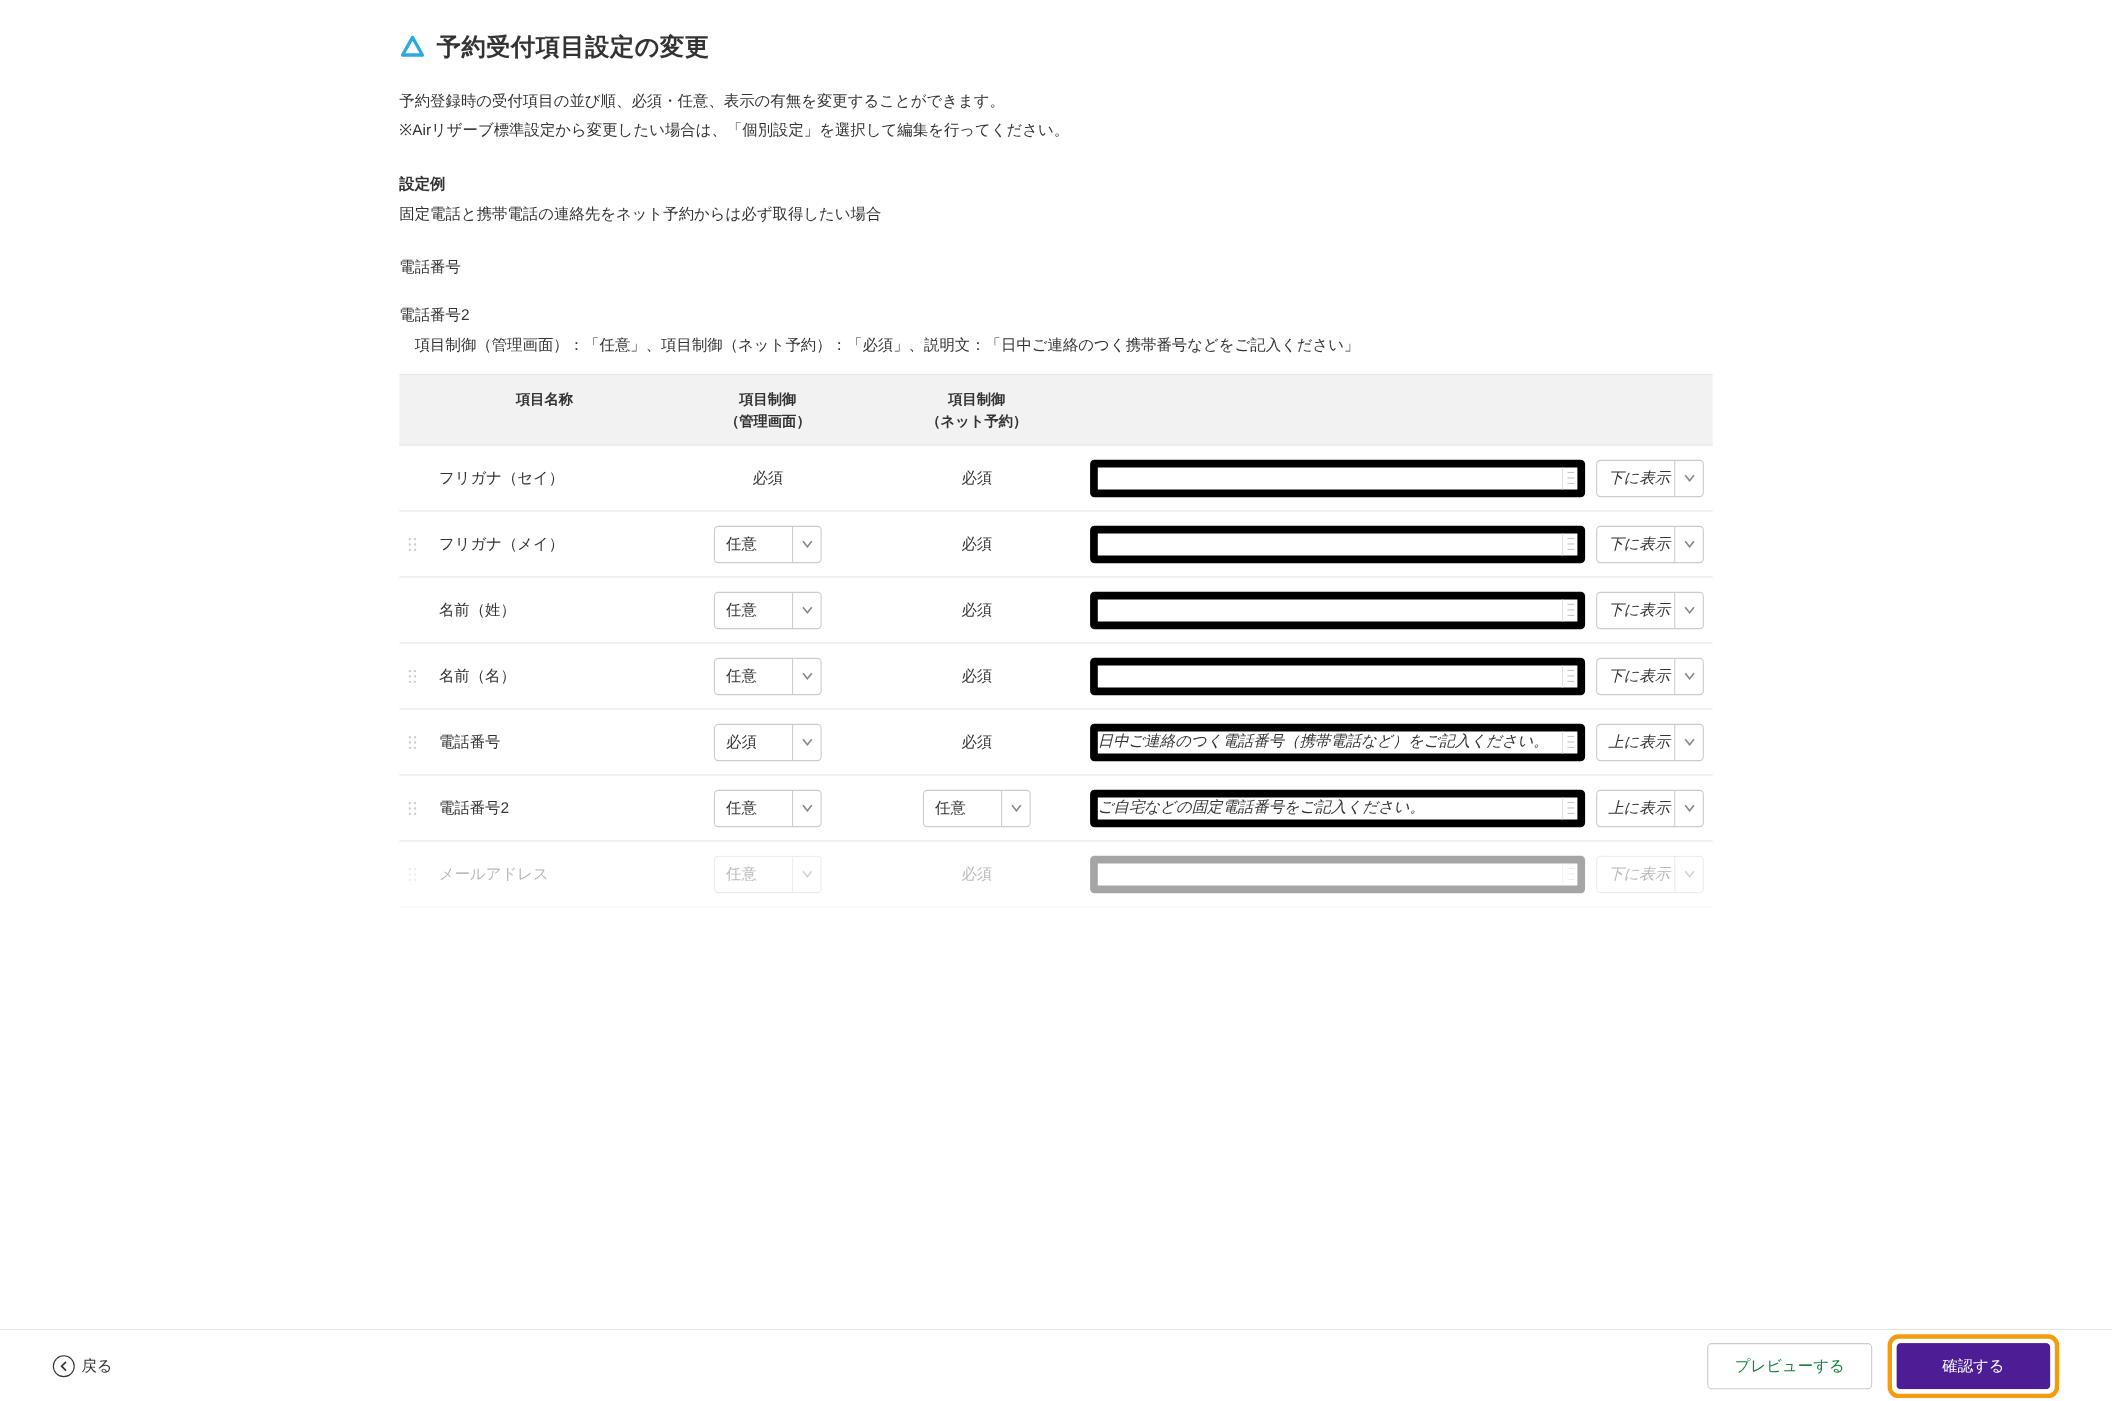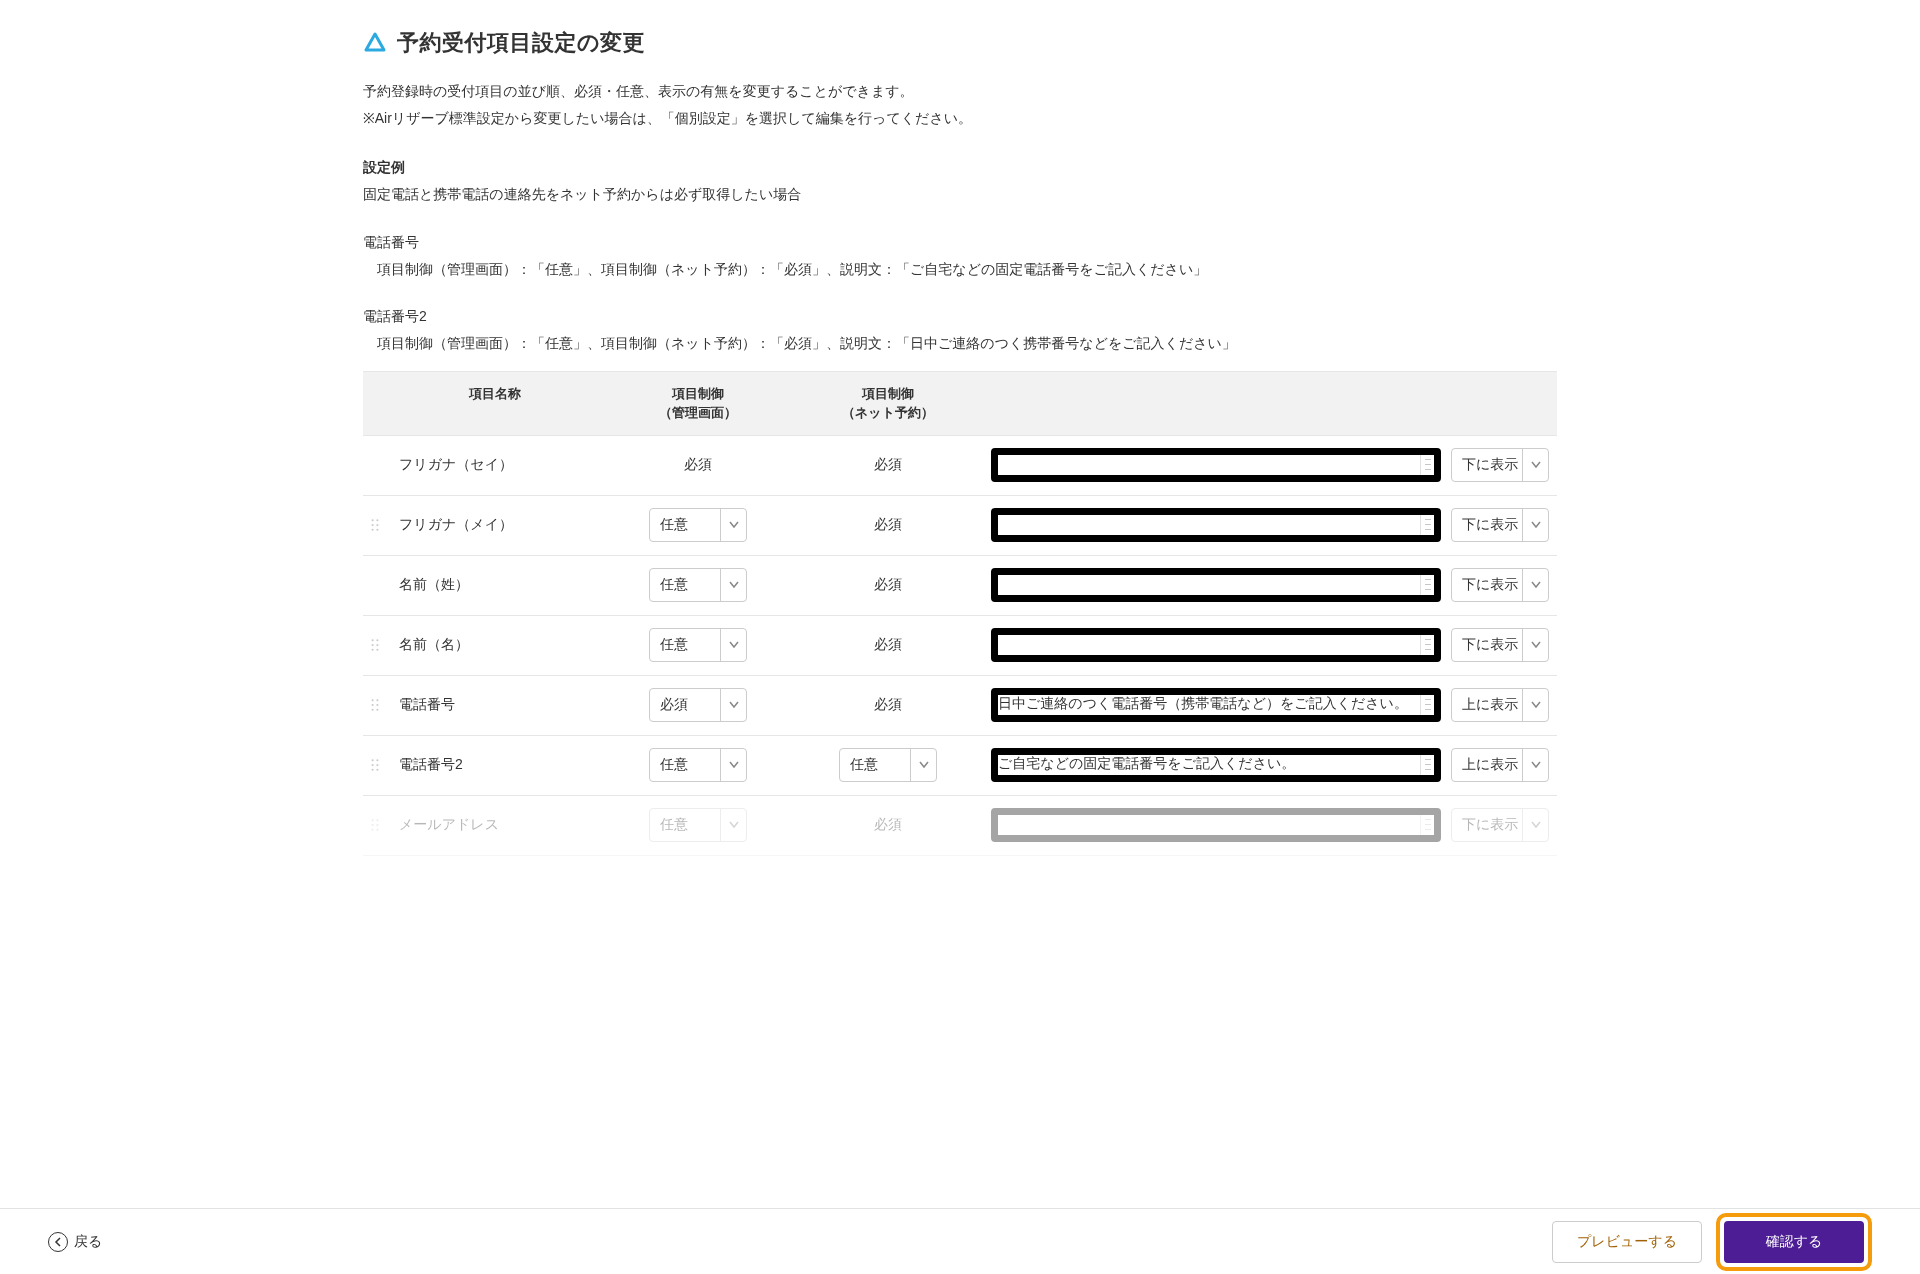--- a/index.html
+++ b/index.html
@@ -154,20 +154,21 @@
   border-left: 1px solid #ccc;
   display: flex; align-items: center; justify-content: center;
   color: #888;
 }
 .sel .sel-arrow svg { width: 10px; height: 8px; }
 .col-desc-inner {
   display: flex;
   align-items: flex-start;
   gap: 10px;
   width: 100%;
+  font-style: italic;
 }
 .desc-input {
   flex: 1 1 auto;
   height: 34px;
   border: 7px solid #000000;
   border-radius: 4px;
   padding: 0 0;
   font-size: 14px;
   position: relative;
 }
@@ -225,21 +226,21 @@
   font-size: 14px;
   display: inline-flex;
   align-items: center;
   justify-content: center;
   cursor: pointer;
   border: 1px solid transparent;
 }
 .btn-outline {
   border-color: #ccc;
   background: #fff;
-  color: #a16207;
+  color: #15803d;
 }
 .btn-primary {
   background: #4c1d95;
   color: #fff;
   min-width: 140px;
 }
 .btn-highlight-wrap {
   border: 4px solid #f59c0c;
   border-radius: 10px;
   padding: 4px;
@@ -261,21 +262,20 @@
   <div class="intro">
     <p>予約登録時の受付項目の並び順、必須・任意、表示の有無を変更することができます。</p>
     <p>※Airリザーブ標準設定から変更したい場合は、「個別設定」を選択して編集を行ってください。</p>
   </div>
 
   <div class="examples">
     <div class="ex-heading">設定例</div>
     <div class="ex-sub">固定電話と携帯電話の連絡先をネット予約からは必ず取得したい場合</div>
     <div class="ex-item">
       <div class="ex-label">電話番号</div>
-      <div class="ex-line">項目制御（管理画面）：「任意」、項目制御（ネット予約）：「必須」、説明文：「ご自宅などの固定電話番号をご記入ください」</div>
     </div>
     <div class="ex-item">
       <div class="ex-label">電話番号2</div>
       <div class="ex-line">項目制御（管理画面）：「任意」、項目制御（ネット予約）：「必須」、説明文：「日中ご連絡のつく携帯番号などをご記入ください」</div>
     </div>
   </div>
 
 
   <div class="table-wrap">
     <div class="thead">

